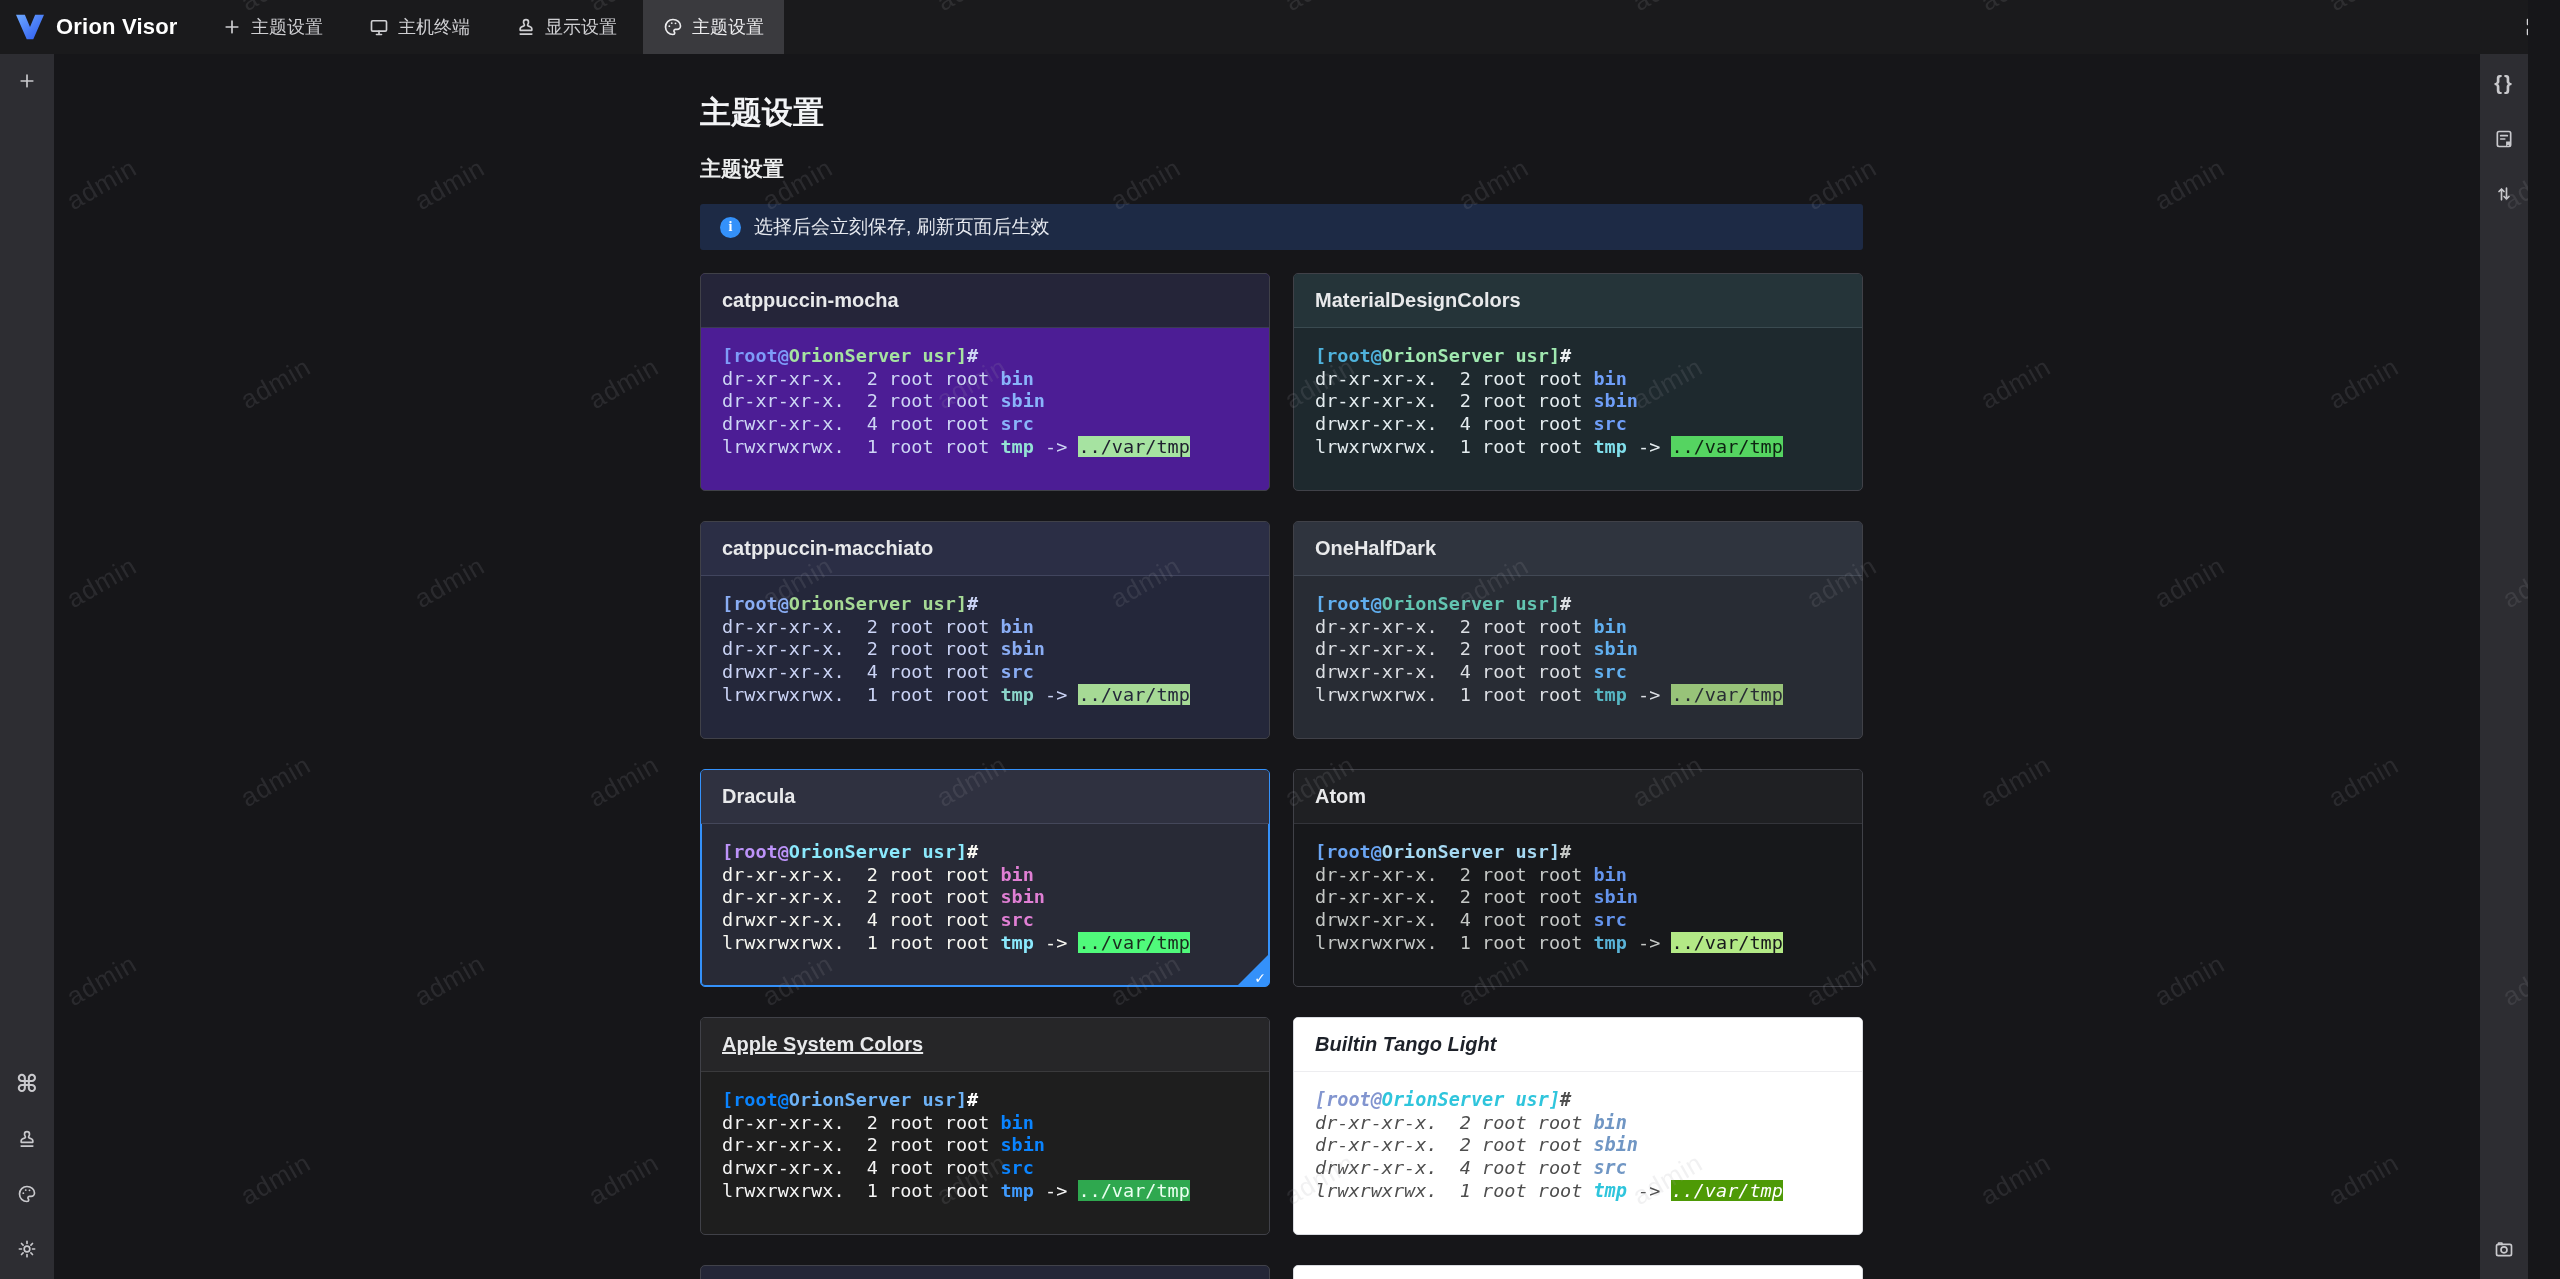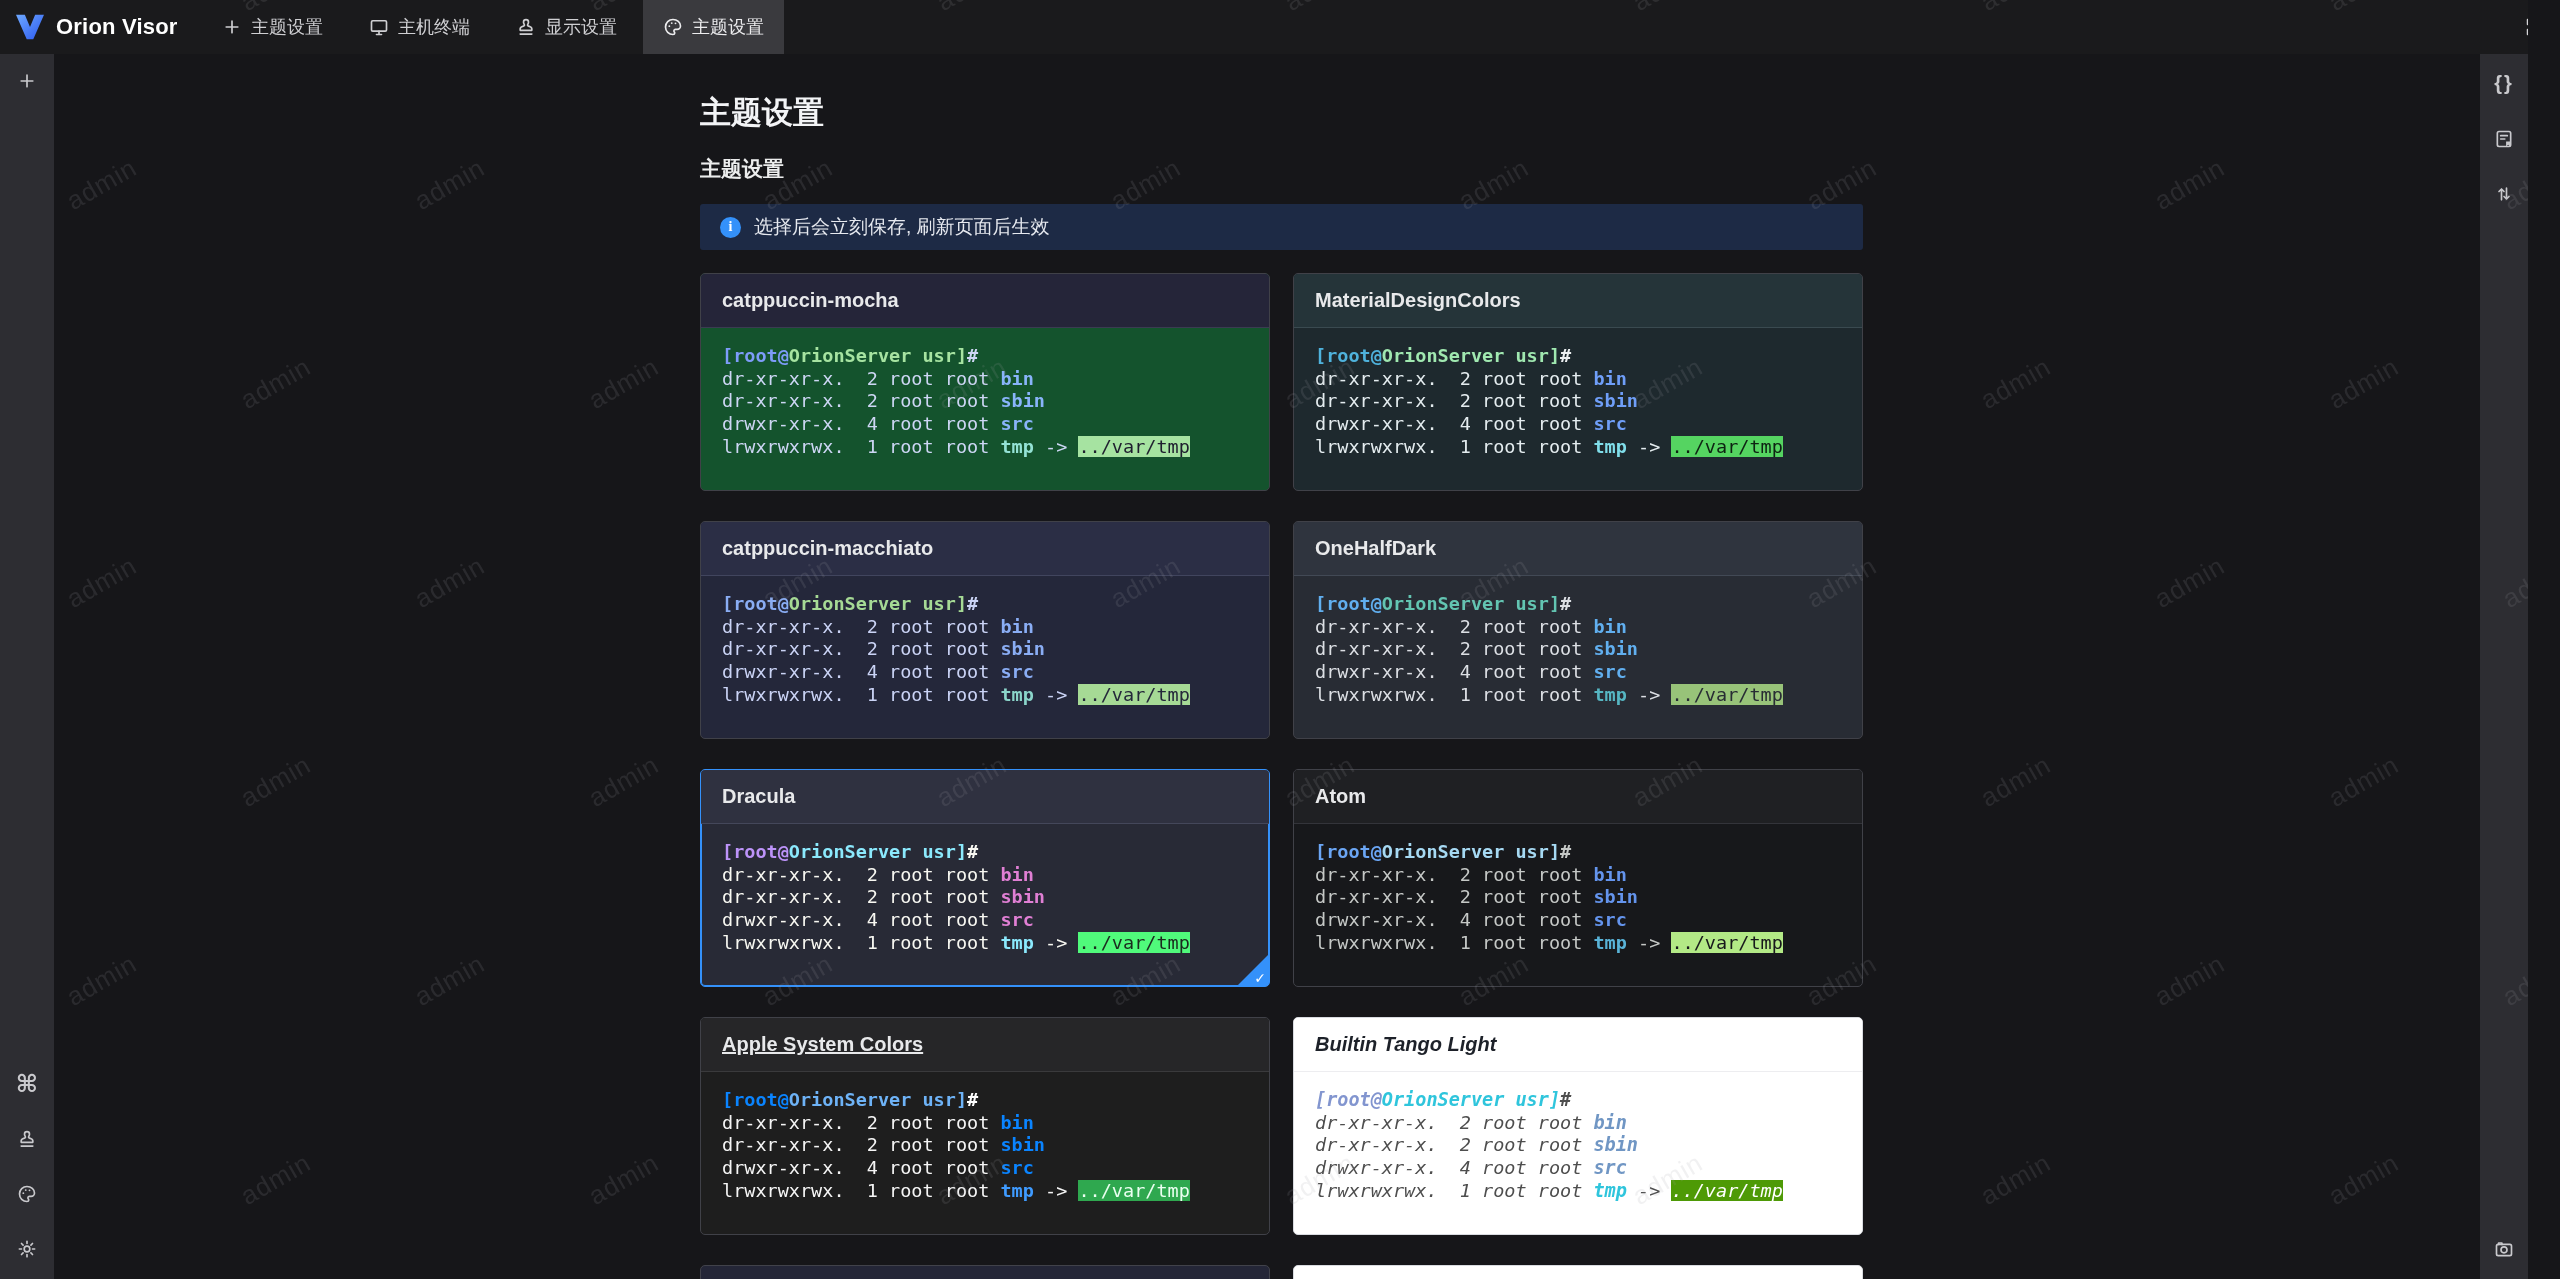--- a/index.html
+++ b/index.html
@@ -176,21 +176,21 @@
     </div>
 
   <div class="content">
     <div class="page-title">主题设置</div>
     <div class="section-title">主题设置</div>
     <div class="banner" style="background: rgb(29, 42, 69);">
       <span class="info-badge" style="background: rgb(52, 145, 250);">i</span>
       <span>选择后会立刻保存, 刷新页面后生效</span>
     </div>
     <div class="grid" id="grid">
-        <div class="card" style="background: #14532d; border-color: rgb(64, 65, 72);">
+        <div class="card" style="background: #4c1d95; border-color: rgb(64, 65, 72);">
           <div class="card-header" style="background: rgb(37, 37, 57); border-bottom-color: rgb(59, 59, 82); color: rgb(232, 233, 235);">catppuccin-mocha</div>
           <div class="card-term"><div><span style="color: rgb(126, 156, 249); font-weight: bold;">[root@</span><span style="color: rgb(166, 227, 161); font-weight: bold;">OrionServer usr]</span><span style="color: rgb(205, 214, 244); font-weight: bold;">#</span></div><div><span style="color: rgb(205, 214, 244);">dr-xr-xr-x.  2 root root </span><span style="color: rgb(137, 180, 250); font-weight: bold;">bin</span></div><div><span style="color: rgb(205, 214, 244);">dr-xr-xr-x.  2 root root </span><span style="color: rgb(137, 180, 250); font-weight: bold;">sbin</span></div><div><span style="color: rgb(205, 214, 244);">drwxr-xr-x.  4 root root </span><span style="color: rgb(137, 180, 250); font-weight: bold;">src</span></div><div><span style="color: rgb(205, 214, 244);">lrwxrwxrwx.  1 root root </span><span style="color: rgb(148, 226, 213); font-weight: bold;">tmp</span><span style="color: rgb(205, 214, 244);"> -&gt; </span><span style="background: rgb(166, 227, 161); color: rgb(30, 30, 46);">../var/tmp</span></div></div>
         </div>
         <div class="card" style="background: rgb(30, 41, 46); border-color: rgb(64, 65, 72);">
           <div class="card-header" style="background: rgb(37, 52, 57); border-bottom-color: rgb(58, 74, 80); color: rgb(232, 233, 235);">MaterialDesignColors</div>
           <div class="card-term"><div><span style="color: rgb(79, 178, 220); font-weight: bold;">[root@</span><span style="color: rgb(160, 232, 176); font-weight: bold;">OrionServer usr]</span><span style="color: rgb(236, 239, 241); font-weight: bold;">#</span></div><div><span style="color: rgb(228, 236, 239);">dr-xr-xr-x.  2 root root </span><span style="color: rgb(111, 158, 248); font-weight: bold;">bin</span></div><div><span style="color: rgb(228, 236, 239);">dr-xr-xr-x.  2 root root </span><span style="color: rgb(111, 158, 248); font-weight: bold;">sbin</span></div><div><span style="color: rgb(228, 236, 239);">drwxr-xr-x.  4 root root </span><span style="color: rgb(111, 158, 248); font-weight: bold;">src</span></div><div><span style="color: rgb(228, 236, 239);">lrwxrwxrwx.  1 root root </span><span style="color: rgb(128, 222, 234); font-weight: bold;">tmp</span><span style="color: rgb(228, 236, 239);"> -&gt; </span><span style="background: rgb(85, 212, 97); color: rgb(14, 35, 18);">../var/tmp</span></div></div>
         </div>
         <div class="card" style="background: rgb(36, 39, 58); border-color: rgb(64, 65, 72);">
           <div class="card-header" style="background: rgb(43, 46, 69); border-bottom-color: rgb(65, 69, 94); color: rgb(232, 233, 235);">catppuccin-macchiato</div>
           <div class="card-term"><div><span style="color: rgb(138, 173, 244); font-weight: bold;">[root@</span><span style="color: rgb(166, 218, 149); font-weight: bold;">OrionServer usr]</span><span style="color: rgb(202, 211, 245); font-weight: bold;">#</span></div><div><span style="color: rgb(202, 211, 245);">dr-xr-xr-x.  2 root root </span><span style="color: rgb(138, 173, 244); font-weight: bold;">bin</span></div><div><span style="color: rgb(202, 211, 245);">dr-xr-xr-x.  2 root root </span><span style="color: rgb(138, 173, 244); font-weight: bold;">sbin</span></div><div><span style="color: rgb(202, 211, 245);">drwxr-xr-x.  4 root root </span><span style="color: rgb(138, 173, 244); font-weight: bold;">src</span></div><div><span style="color: rgb(202, 211, 245);">lrwxrwxrwx.  1 root root </span><span style="color: rgb(139, 213, 202); font-weight: bold;">tmp</span><span style="color: rgb(202, 211, 245);"> -&gt; </span><span style="background: rgb(166, 218, 149); color: rgb(36, 39, 58);">../var/tmp</span></div></div>

